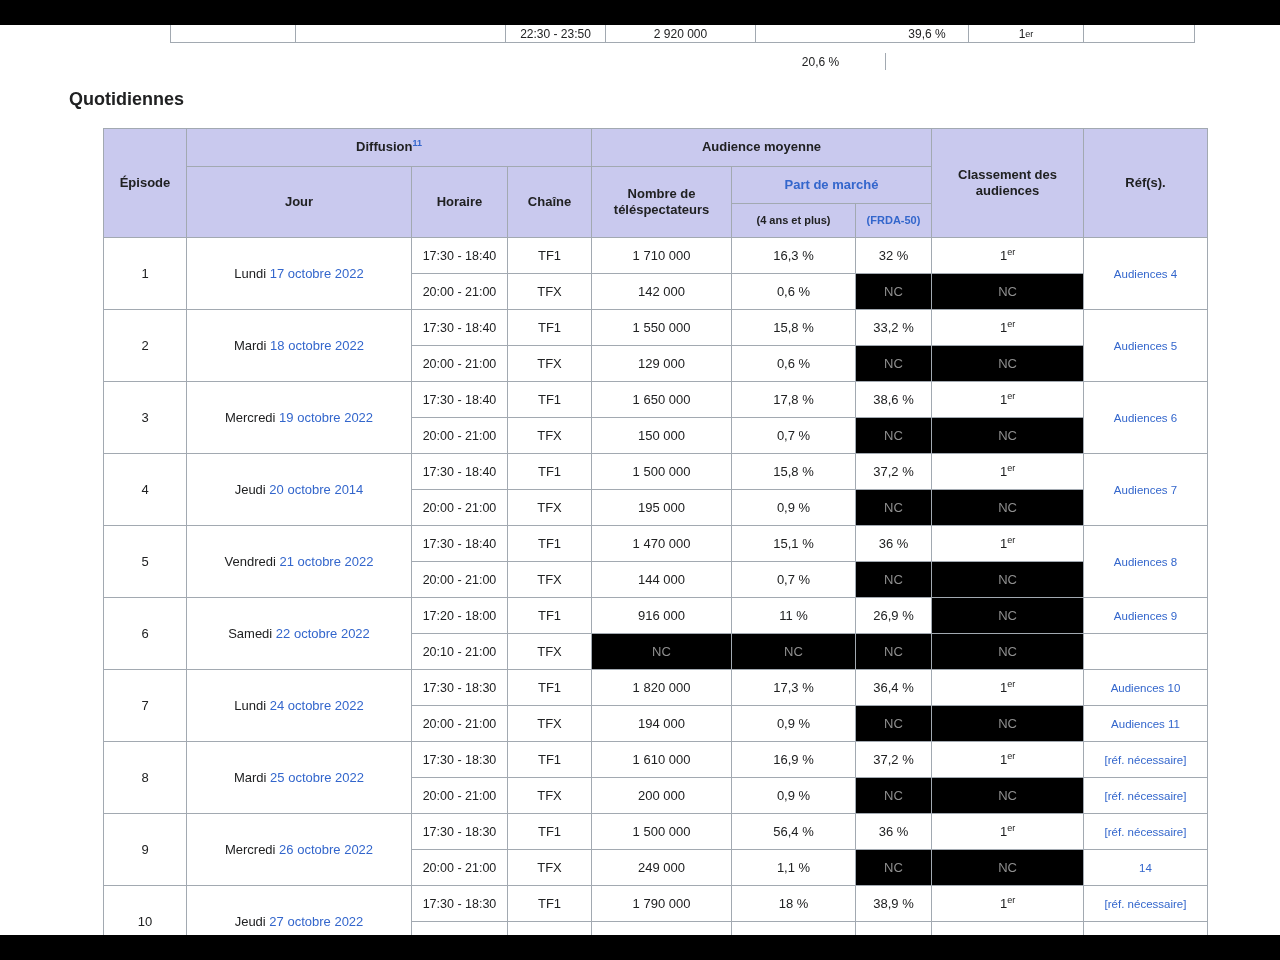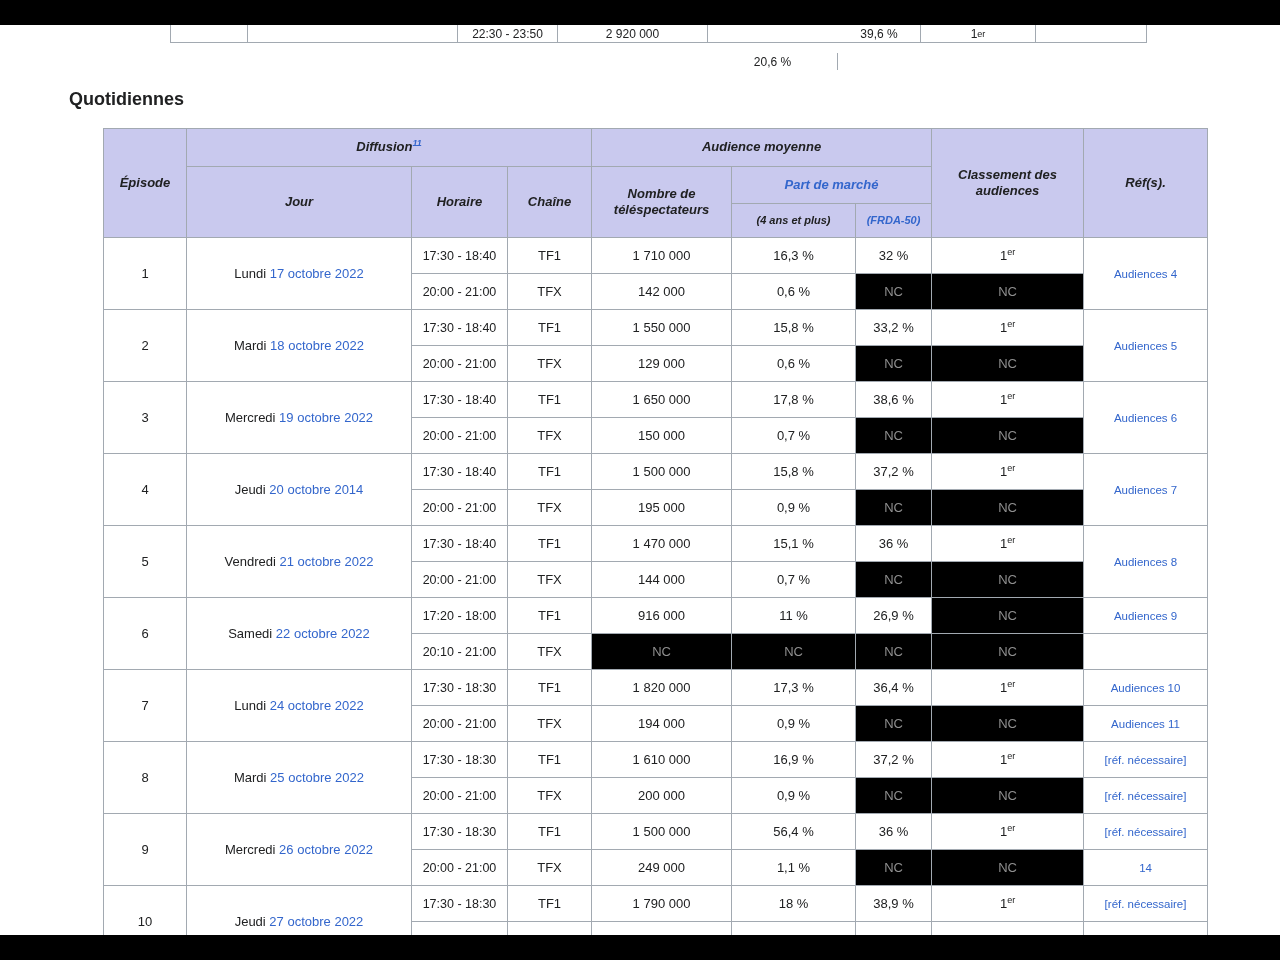--- a/index.html
+++ b/index.html
@@ -4,31 +4,31 @@
 <style>
   html,body{margin:0;padding:0;background:#000;}
   .stage{position:relative;width:1280px;height:960px;background:#ffffff;overflow:hidden;
          font-family:"Liberation Sans",sans-serif;color:#202122;}
   .bar{position:absolute;left:0;width:1280px;background:#000;z-index:50;}
   .bar.top{top:0;height:25px;}
   .bar.bottom{top:935px;height:25px;}
 
   
   .partial-row{position:absolute;left:170px;top:25px;height:17px;display:flex;
-               border-left:1px solid #a2a9b1;border-bottom:1px solid #a2a9b1;font-size:12px;}
+               border-left:1px solid #a2a9b1;border-bottom:1px solid #a2a9b1;font-size:12px;padding-left:48px;}
   .partial-cell{border-right:1px solid #a2a9b1;display:flex;align-items:center;justify-content:center;
                 height:100%;box-sizing:border-box;color:#202122;white-space:nowrap;overflow:hidden;}
 
   .heading{position:absolute;left:60px;top:80px;font-size:18px;font-weight:bold;margin:9px;}
 
   table.wikitable{position:absolute;left:103px;top:128px;width:1104px;border-collapse:collapse;
                   table-layout:fixed;font-size:13px;background:#fff;}
   .wikitable th,.wikitable td{border:1px solid #a2a9b1;text-align:center;vertical-align:middle;
                   padding:1px 3px;box-sizing:border-box;overflow:hidden;}
-  .wikitable thead th{background:var(--header-bg,#c9c9ee);font-weight:bold;line-height:1.25;font-style:italic;}
+  .wikitable thead th{background:var(--header-bg,#c9c9ee);font-weight:bold;line-height:1.25;}
   .wikitable tbody tr{height:36px;}
   .subhead{font-size:11px;}
   sup{font-size:9px;line-height:0;}
   a{color:var(--link,#3366cc);text-decoration:none;cursor:pointer;}
   .nc{background:#000000;color:#8f8f8f;}
   .ref-cell{font-size:11.5px;}
   .ref-cell a{white-space:nowrap;}
   .day-cell .date-part{color:var(--link,#3366cc);}
   .time-cell{font-size:12.5px;}
 </style>

